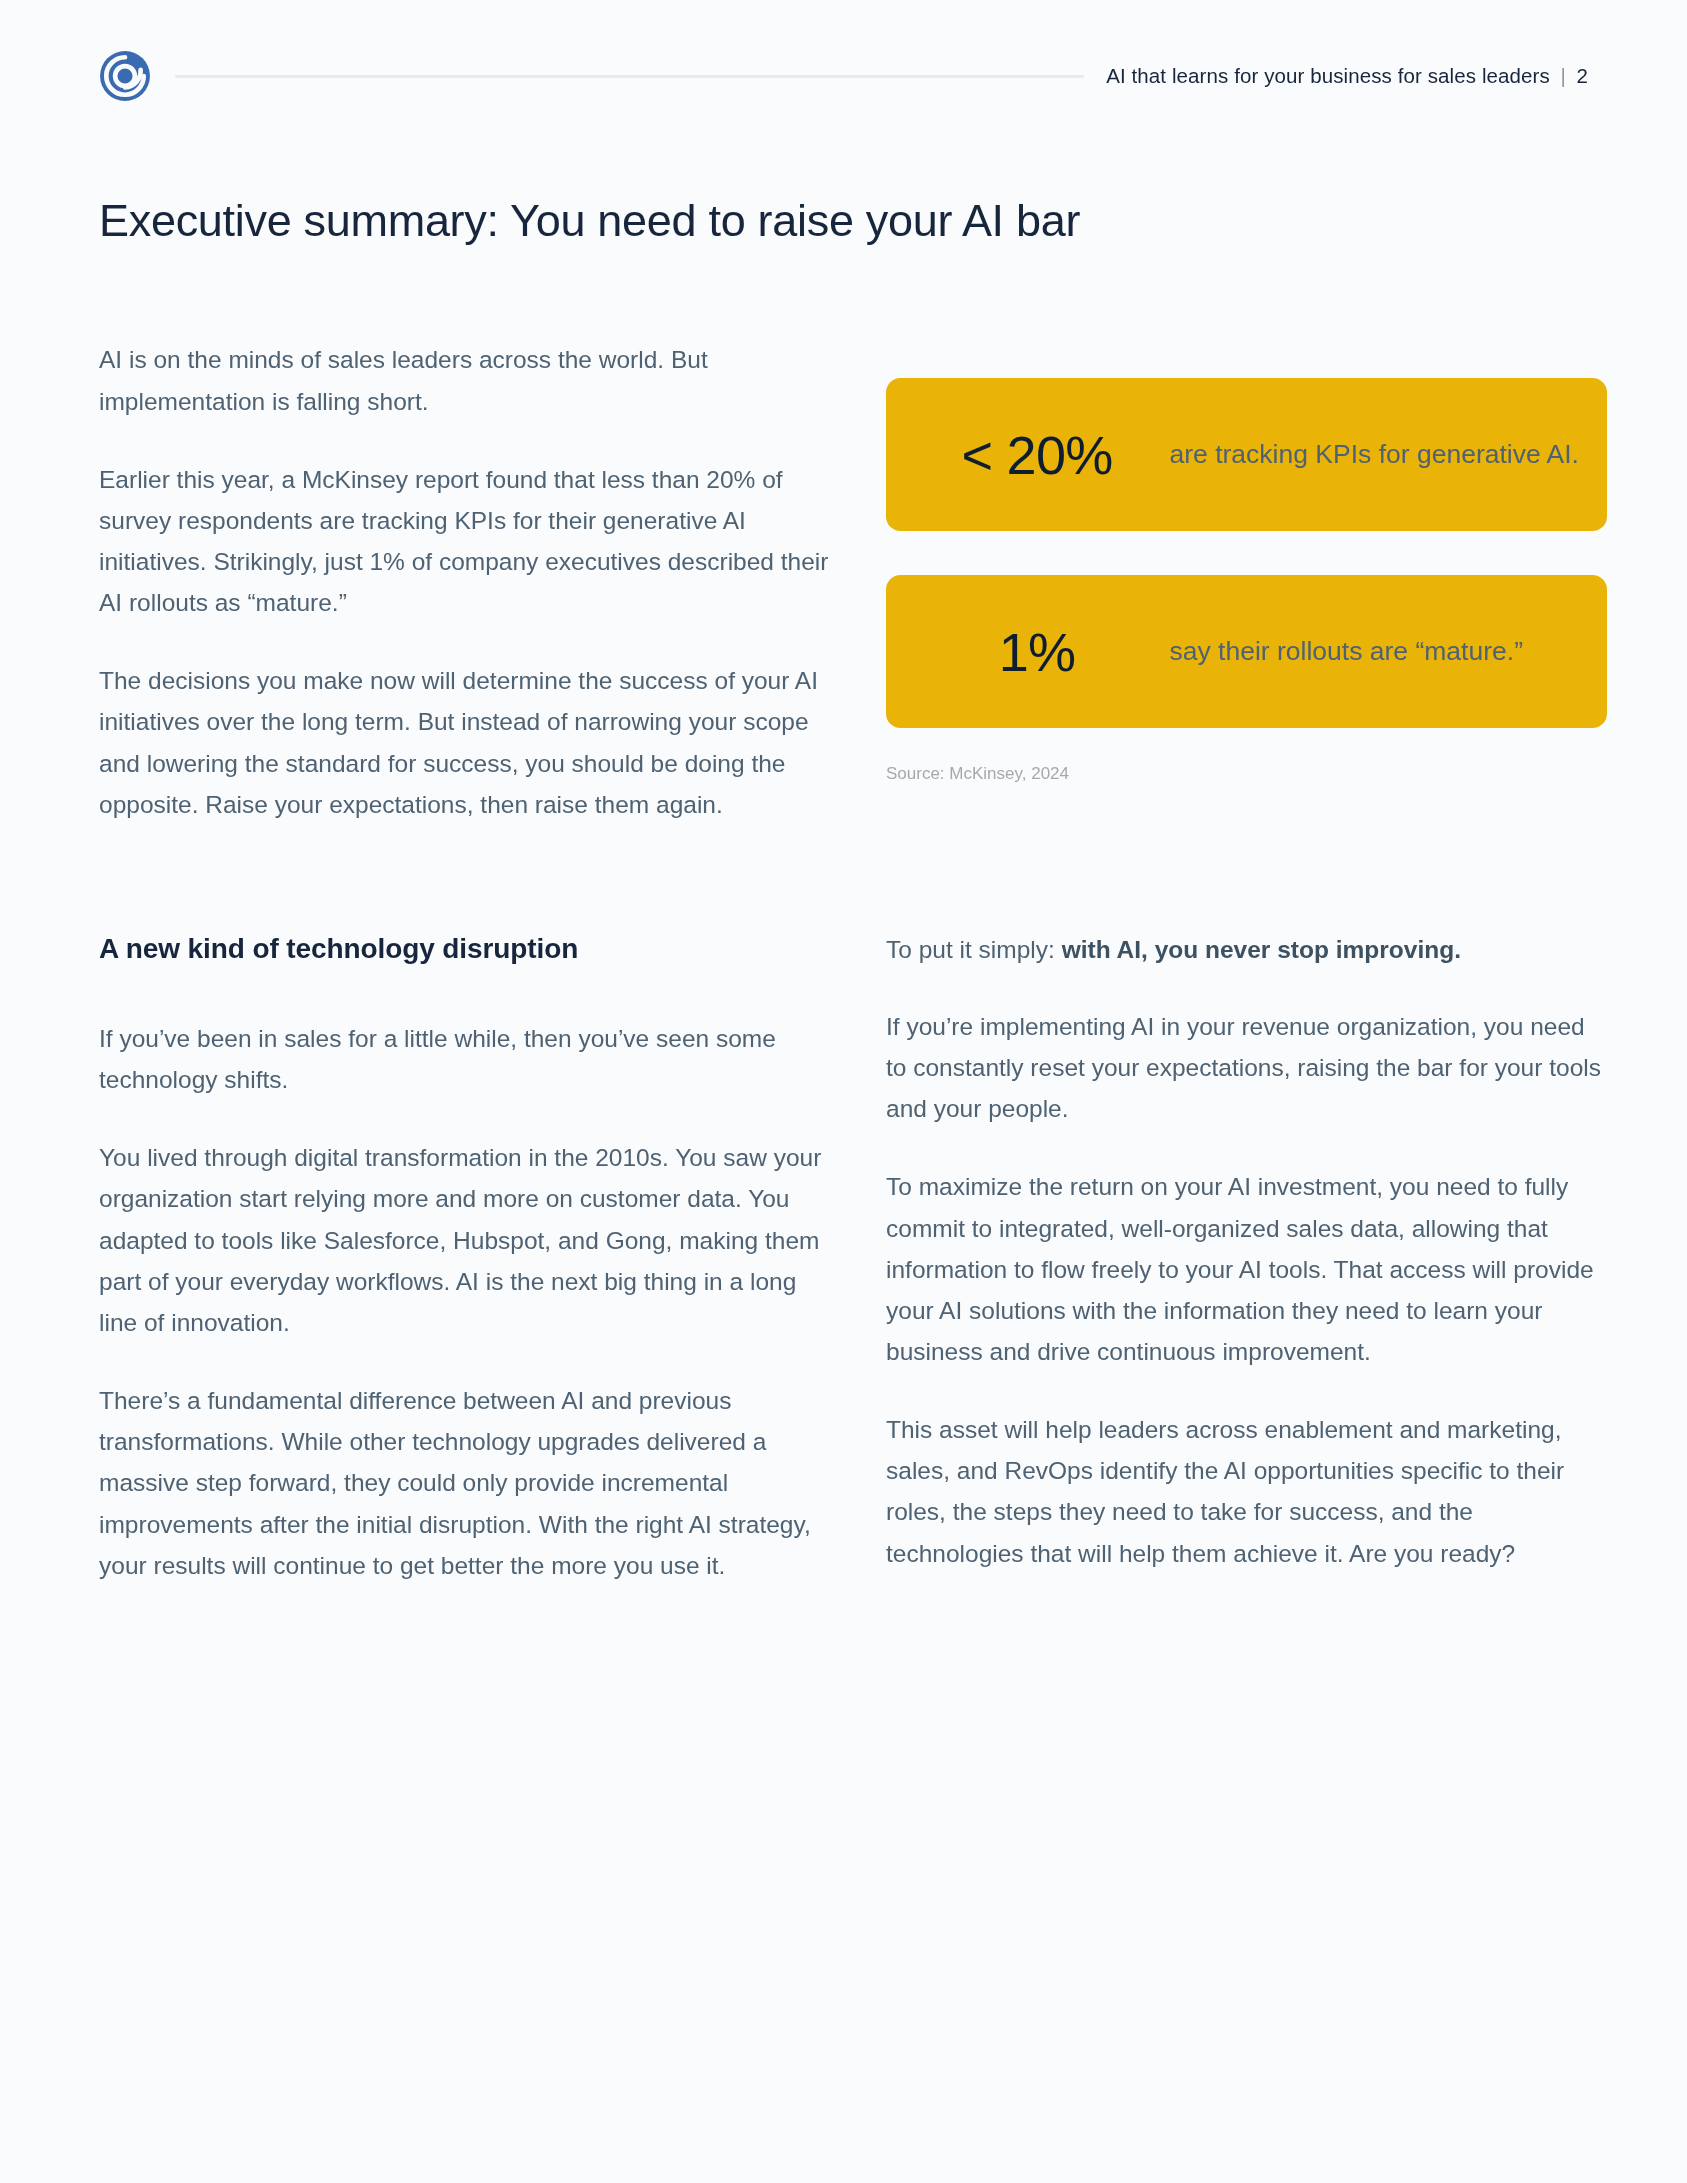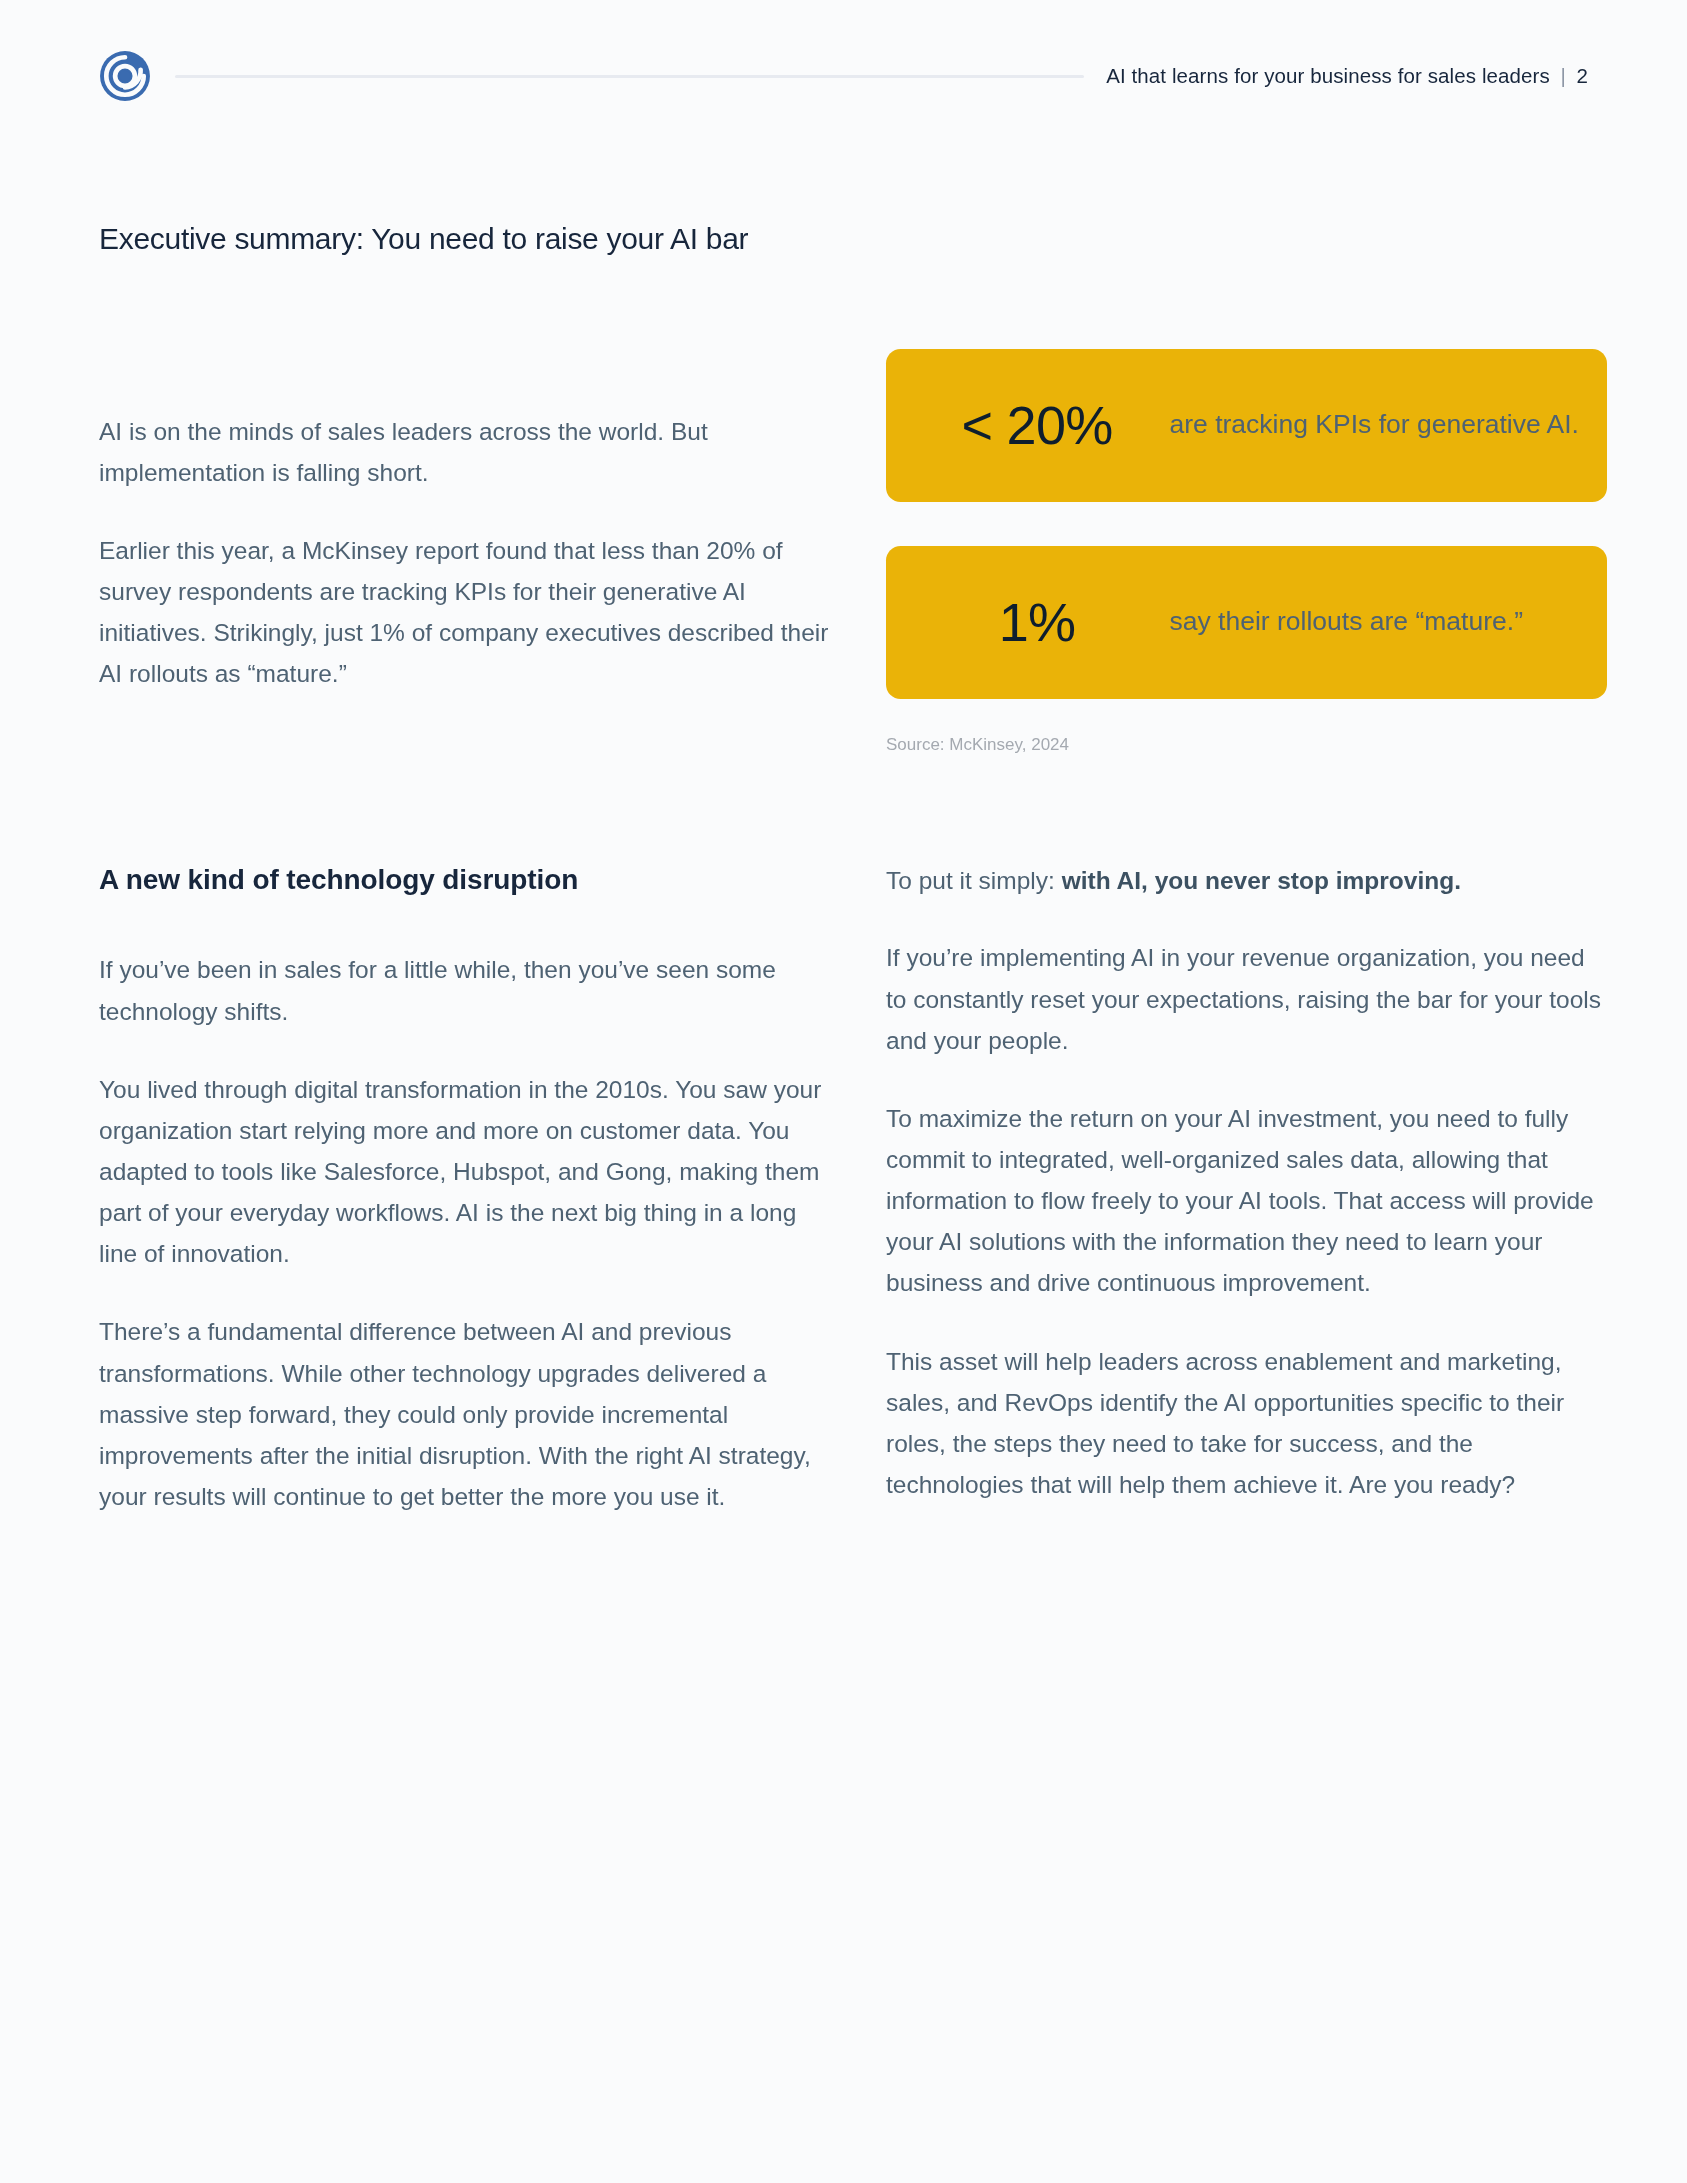--- a/index.html
+++ b/index.html
@@ -59,22 +59,22 @@
     margin: 0 10.6px;
     color: #8d97a6;
     font-weight: 300;
   }
   .header-meta .page-num {
     color: #17263c;
   }
 
   
   .doc-title {
-    margin: 96px 0 0 0;
-    font-size: 30px;
+    margin: 70px 0 0 0;
+    font-size: 45px;
     line-height: 1.12;
     font-weight: 400;
     color: #17263c;
     letter-spacing: -0.3px;
   }
 
   
   .top-section {
     display: flex;
     margin-top: 93px;
@@ -179,20 +179,21 @@
     </div>
   </div>
 
   <h1 class="doc-title">Executive summary: You need to raise your AI bar</h1>
 
   <div class="top-section">
 
     <div class="col-left">
       <p class="body-copy">AI is on the minds of sales leaders across the world. But implementation is falling short.</p>
       <p class="body-copy">Earlier this year, a McKinsey report found that less than 20% of survey respondents are tracking KPIs for their generative AI initiatives. Strikingly, just 1% of company executives described their AI rollouts as “mature.”</p>
+      <p class="body-copy">The decisions you make now will determine the success of your AI initiatives over the long term. But instead of narrowing your scope and lowering the standard for success, you should be doing the opposite. Raise your expectations, then raise them again.</p>
     </div>
 
     <div class="col-gap"></div>
 
     <div class="col-right">
 
       <div class="stat-card">
         <div class="stat-value">&lt; 20%</div>
         <div class="stat-label">are tracking KPIs for generative AI.</div>
       </div>

